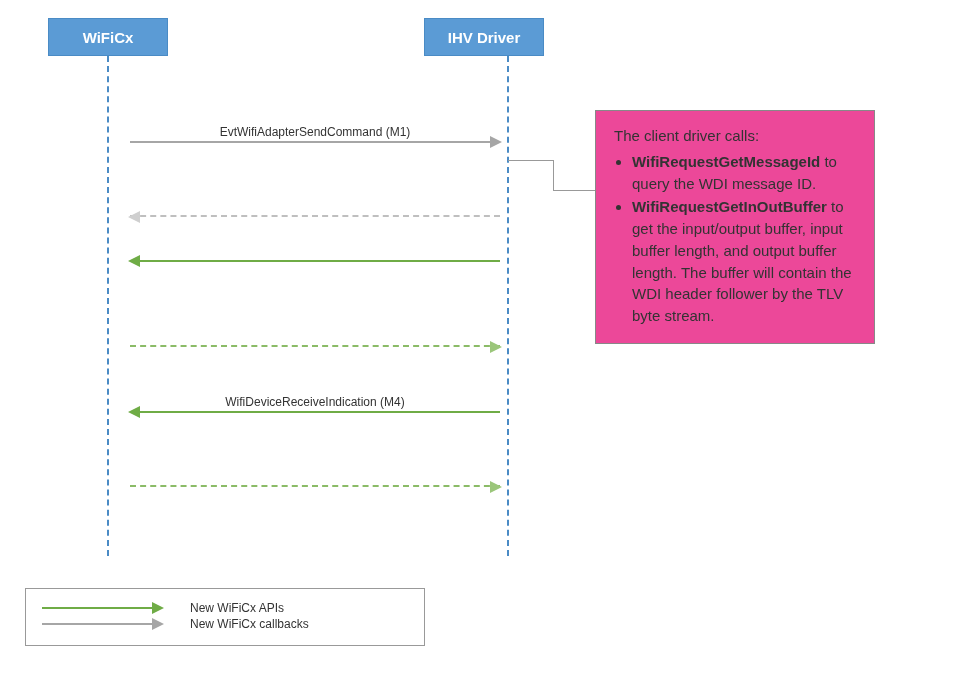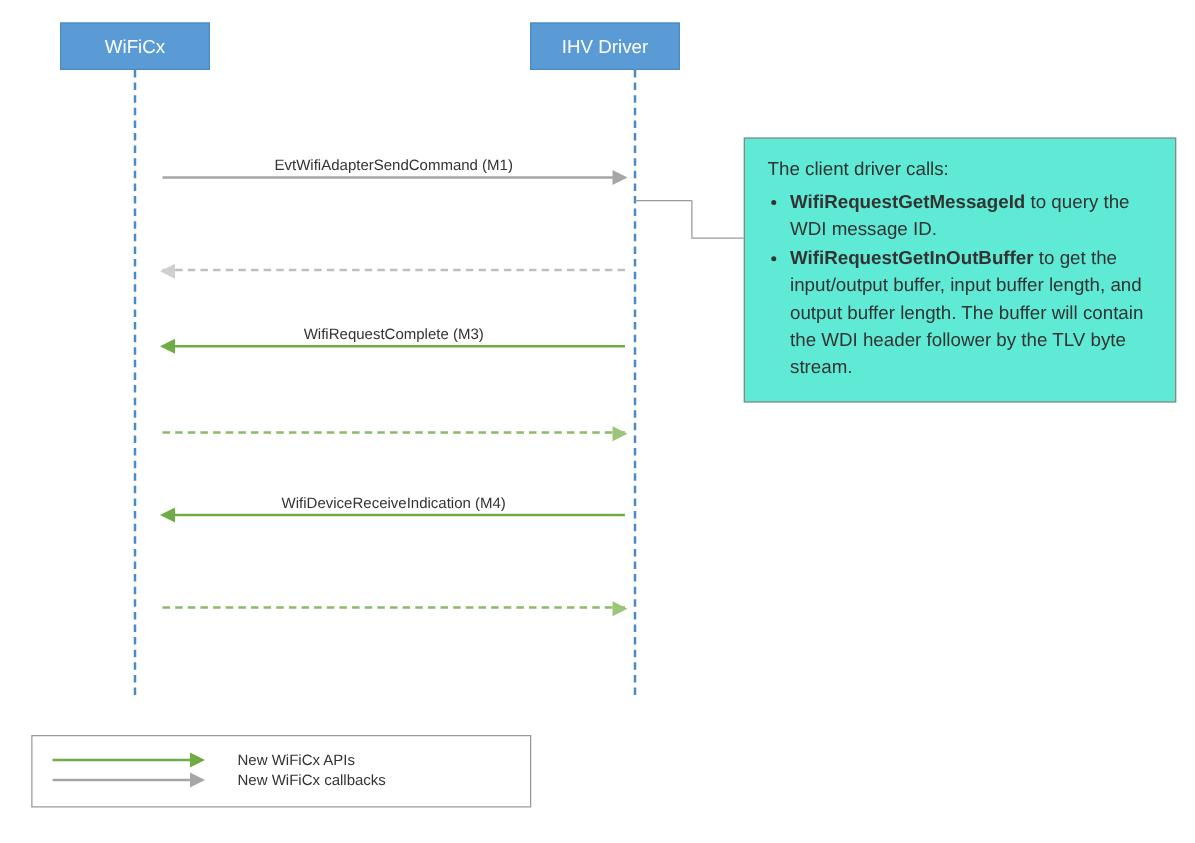--- a/index.html
+++ b/index.html
@@ -12,21 +12,21 @@
       height: 674px;
       position: relative;
     }
     .participant-box {
       position: absolute;
       top: 18px;
       width: 120px;
       height: 38px;
       background: #5b9bd5;
       color: #fff;
-      font-weight: normal;
+      font-weight: bold;
       display: flex;
       align-items: center;
       justify-content: center;
       border: 1px solid #4a8bc5;
     }
     .lifeline {
       position: absolute;
       top: 56px;
       width: 0;
       height: 500px;
@@ -77,24 +77,24 @@
     .ah-gray-r { border-left: 12px solid #a6a6a6; }
     .ah-green-r { border-left: 12px solid #6fac46; }
     .ah-green-l { border-right: 12px solid #6fac46; }
     .ah-lgray-l { border-right: 12px solid #cfcfcf; }
     .ah-lgreen-r { border-left: 12px solid #9bc67a; }
 
     .note-box {
       position: absolute;
       top: 110px;
       left: 595px;
-      width: 346px;
+      width: 280px;
       border: 1px solid #888;
       padding: 14px 16px 14px 18px;
-      background: #5eead4;
+      background: #ec4899;
       line-height: 1.45;
     }
     .note-box ul {
       margin: 4px 0 0 18px;
       padding: 0;
     }
     .note-box li { margin-bottom: 2px; }
 
     .note-connector {
       position: absolute;
@@ -150,21 +150,20 @@
   </div>
 </div>
 
 <div class="arrow-row" style="top:215px">
   <div class="arrow-line dashed-gray">
     <div class="arrowhead-left ah-lgray-l" style="top:-6px"></div>
   </div>
 </div>
 
 <div class="arrow-row" style="top:260px">
-  <div class="arrow-label">WifiRequestComplete (M3)</div>
   <div class="arrow-line solid-green">
     <div class="arrowhead-left ah-green-l"></div>
   </div>
 </div>
 
 <div class="arrow-row" style="top:345px">
   <div class="arrow-line dashed-green">
     <div class="arrowhead-right ah-lgreen-r" style="top:-6px"></div>
   </div>
 </div>

